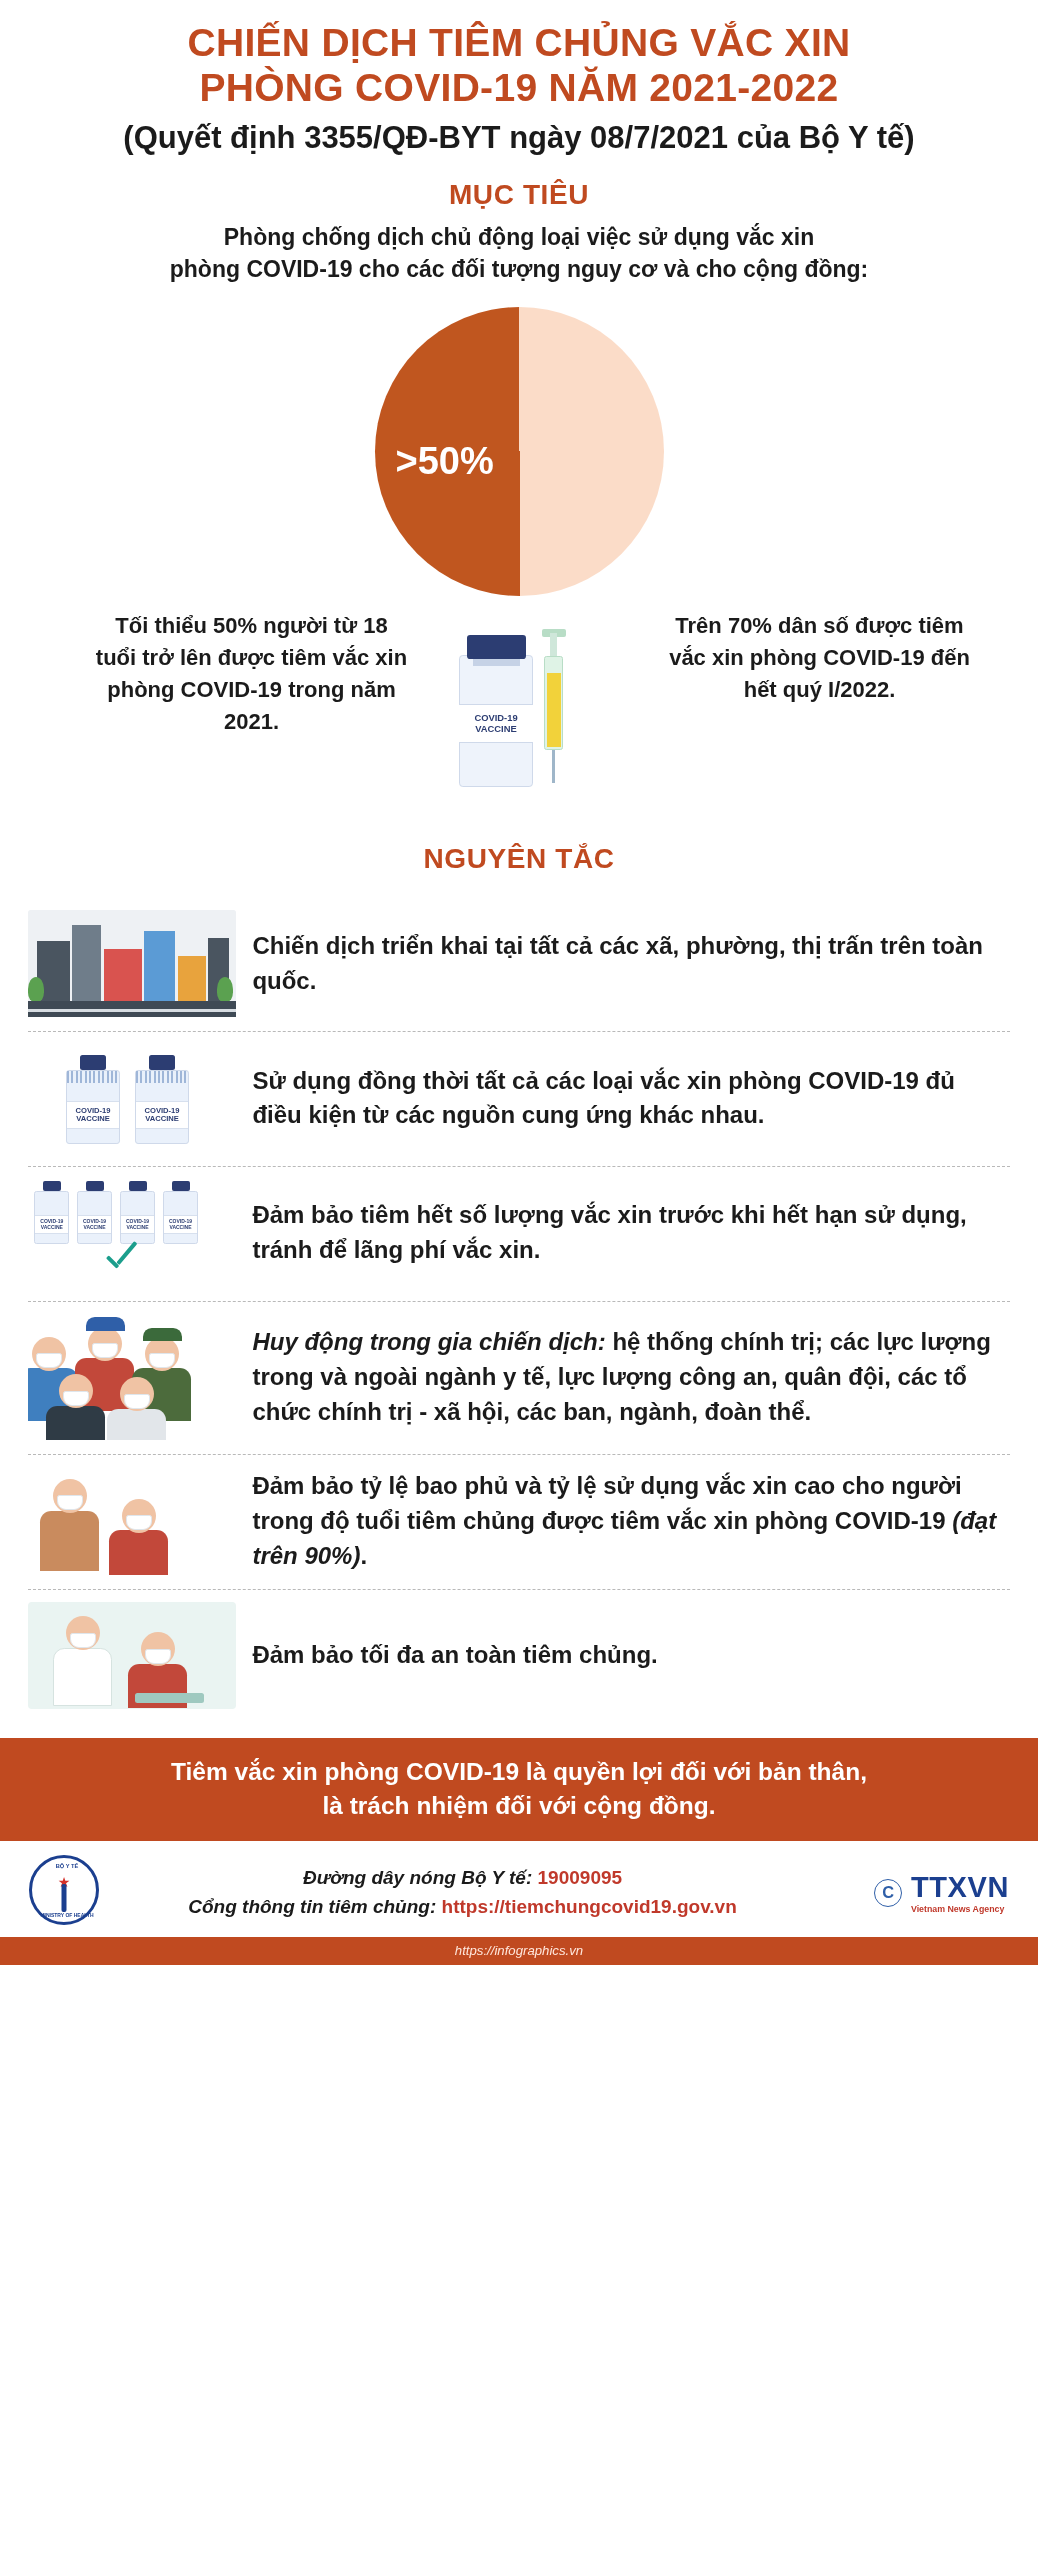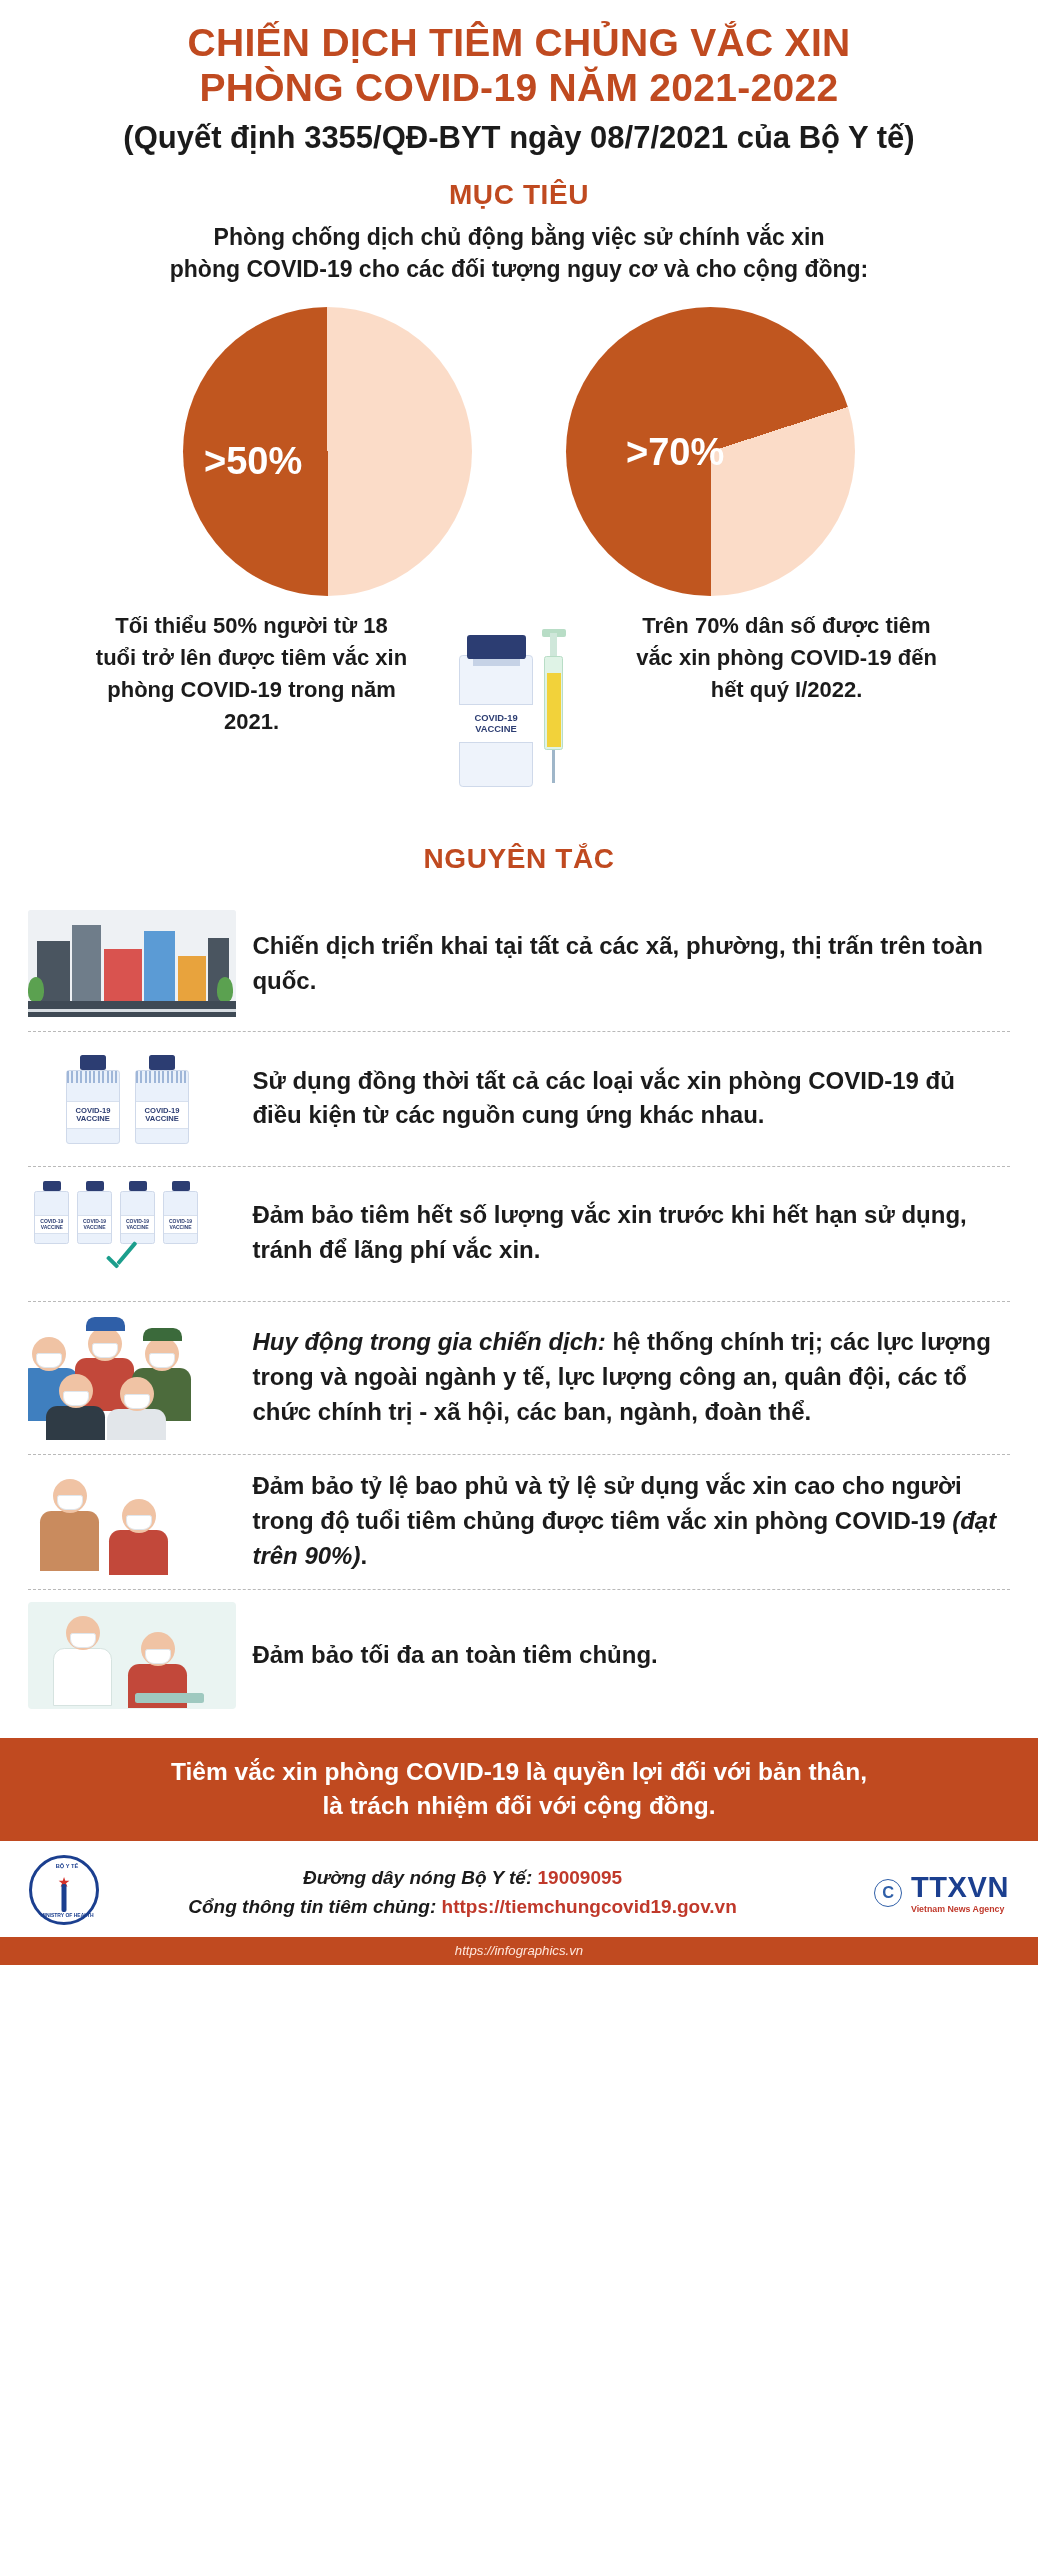--- a/index.html
+++ b/index.html
@@ -86,20 +86,21 @@
     margin-top: 14px;
     gap: 19px;
   }
   .caption {
     width: 315px;
     text-align: center;
     font-size: 22px;
     line-height: 1.45;
     font-weight: bold;
     color: #1b1b1b;
+    margin-left: 33px;
   }
   .vaccine-art {
     width: 182px;
     height: 214px;
     position: relative;
     flex: 0 0 182px;
   }
 
   
   .vial {
@@ -289,32 +290,28 @@
   <div class="header">
     <h1>
       <span>CHIẾN DỊCH TIÊM CHỦNG VẮC XIN</span><br>
       <span>PHÒNG COVID-19 NĂM 2021-2022</span>
     </h1>
     <div class="decision">(Quyết định 3355/QĐ-BYT ngày 08/7/2021 của Bộ Y tế)</div>
   </div>
 
   <div class="section-title">MỤC TIÊU</div>
   <div class="objective-sub">
-    <span>Phòng chống dịch chủ động bằng việc sử chính vắc xin</span><br>
+    <span>Phòng chống dịch chủ động loại việc sử dụng vắc xin</span><br>
     <span>phòng COVID-19 cho các đối tượng nguy cơ và cho cộng đồng:</span>
   </div>
 
   <div class="charts-row">
     <div class="pie-wrap">
       <div class="pie" id="pie1" style="background: conic-gradient(from 180deg, rgb(192, 86, 31) 0deg, rgb(192, 86, 31) 180deg, rgb(251, 220, 200) 180deg, rgb(251, 220, 200) 360deg);"></div>
       <div class="pie-label left">&gt;50%</div>
-    </div>
-    <div class="pie-wrap">
-      <div class="pie" id="pie2" style="background: conic-gradient(from 180deg, rgb(192, 86, 31) 0deg, rgb(192, 86, 31) 252deg, rgb(251, 220, 200) 252deg, rgb(251, 220, 200) 360deg);"></div>
-      <div class="pie-label right">&gt;70%</div>
     </div>
   </div>
 
   <div class="captions-row">
     <div class="caption">Tối thiểu 50% người từ 18 tuổi trở lên được tiêm vắc xin phòng COVID-19 trong năm 2021.</div>
 
     <div class="vaccine-art">
       <div class="vial"></div>
       <div class="vial-neck"></div>
       <div class="vial-cap"></div>

